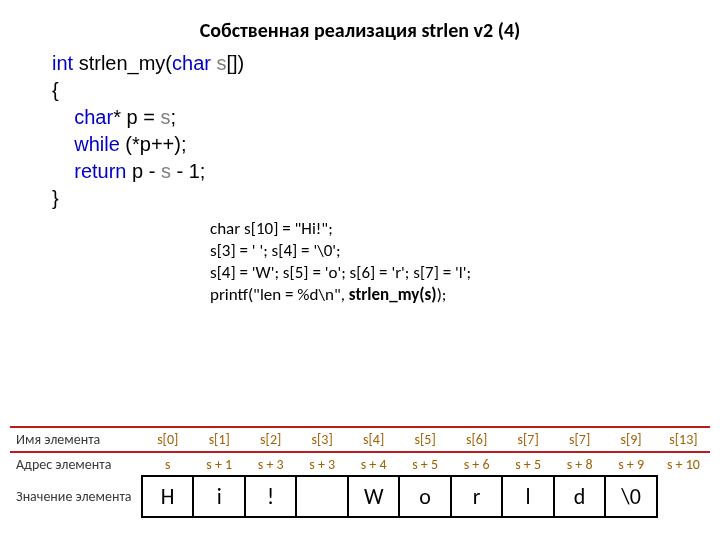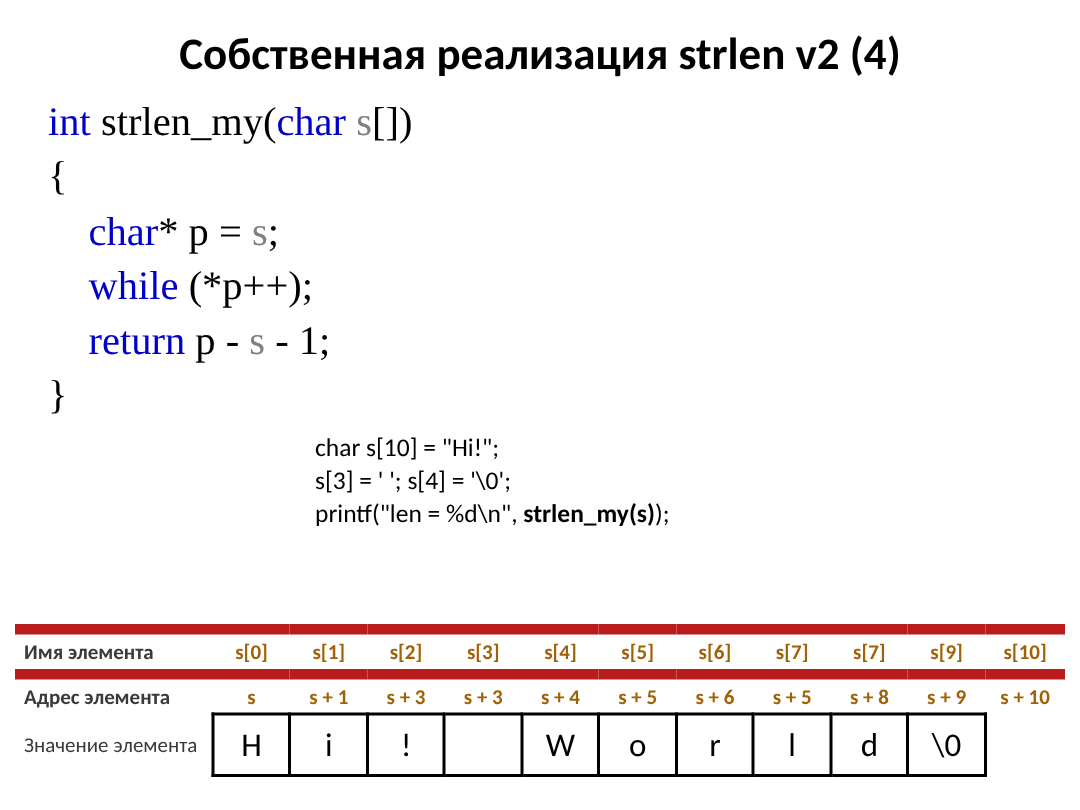--- a/index.html
+++ b/index.html
@@ -7,31 +7,31 @@
     padding: 0;
     width: 720px;
     height: 540px;
     font-family: Calibri, Arial, sans-serif;
     background: #fff;
     color: #000;
     position: relative;
     overflow: hidden;
   }
   .title {
-    font-size: 30px;
+    font-size: 20px;
     font-weight: bold;
     text-align: center;
     padding-top: 18px;
     padding-bottom: 8px;
   }
   .code-block {
-    font-family: Liberation Serif, serif;
-    font-size: 27px;
+    font-family: Liberation Sans, sans-serif;
+    font-size: 20px;
     line-height: 1.35;
-    padding-left: 32px;
+    padding-left: 52px;
     white-space: pre;
   }
   .kw { color: #0000c8; }
   .gr { color: #808080; }
   .usage {
     font-family: Calibri, Arial, sans-serif;
     font-size: 17px;
     line-height: 1.3;
     padding-left: 210px;
     padding-top: 6px;
@@ -55,22 +55,21 @@
     width: 120px;
     white-space: nowrap;
   }
   td.cell {
     text-align: center;
     padding: 2px 4px;
     color: #a16207;
     width: 50px;
   }
   tr.divider td, tr.divider th {
-    border-top: 7px solid #b91c1c;
-    font-weight: bold;
+    border-top: 2px solid #b91c1c;
   }
   .valrow td.valcell {
     border: 2px solid #000;
     font-size: 22px;
     font-family: Calibri, Arial, sans-serif;
     padding: 6px 0;
     text-align: center;
     color: #000;
   }
   .valrow th.rowh {
@@ -90,41 +89,42 @@
 <div class="code-block"><span class="kw">int</span><span> strlen_my(</span><span class="kw">char</span><span class="gr"> s</span><span>[])</span>
 <span>{</span>
 <span>    </span><span class="kw">char</span><span>* p = </span><span class="gr">s</span><span>;</span>
 <span>    </span><span class="kw">while</span><span> (*p++);</span>
 <span>    </span><span class="kw">return</span><span> p - </span><span class="gr">s</span><span> - 1;</span>
 <span>}</span></div>
 
 <div class="usage">
   <div>char s[10] = "Hi!";</div>
   <div>s[3] = ' '; s[4] = '\0';</div>
+  <div>s[4] = 'W'; s[5] = 'o'; s[6] = 'r'; s[7] = 'l';</div>
   <div>
     <span>printf("len = %d\n", </span><b>strlen_my(s)</b><span>);</span>
   </div>
 </div>
 
 <div class="table-wrap">
 <table>
   <tbody>
         <tr class="divider">
     <th class="rowh">Имя элемента</th>
     <td class="cell">s[0]</td>
     <td class="cell">s[1]</td>
     <td class="cell">s[2]</td>
     <td class="cell">s[3]</td>
     <td class="cell">s[4]</td>
     <td class="cell">s[5]</td>
     <td class="cell">s[6]</td>
     <td class="cell">s[7]</td>
     <td class="cell">s[7]</td>
     <td class="cell">s[9]</td>
-    <td class="cell">s[10]</td>
+    <td class="cell">s[13]</td>
   </tr>
   <tr class="divider">
     <th class="rowh">Адрес элемента</th>
     <td class="cell">s</td>
     <td class="cell">s + 1</td>
     <td class="cell">s + 3</td>
     <td class="cell">s + 3</td>
     <td class="cell">s + 4</td>
     <td class="cell">s + 5</td>
     <td class="cell">s + 6</td>

